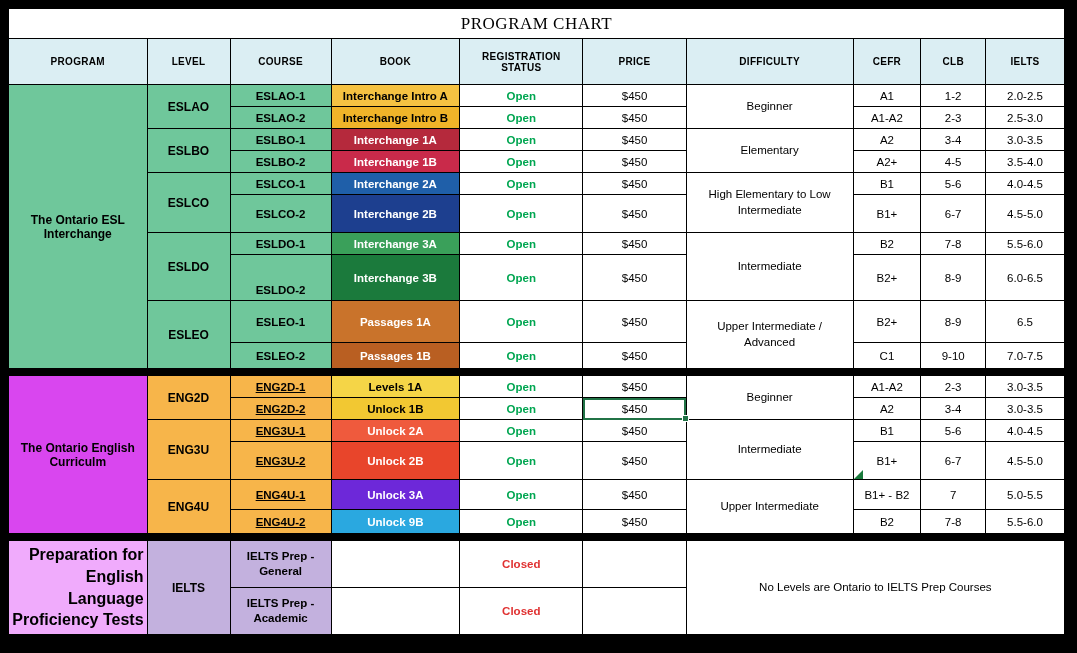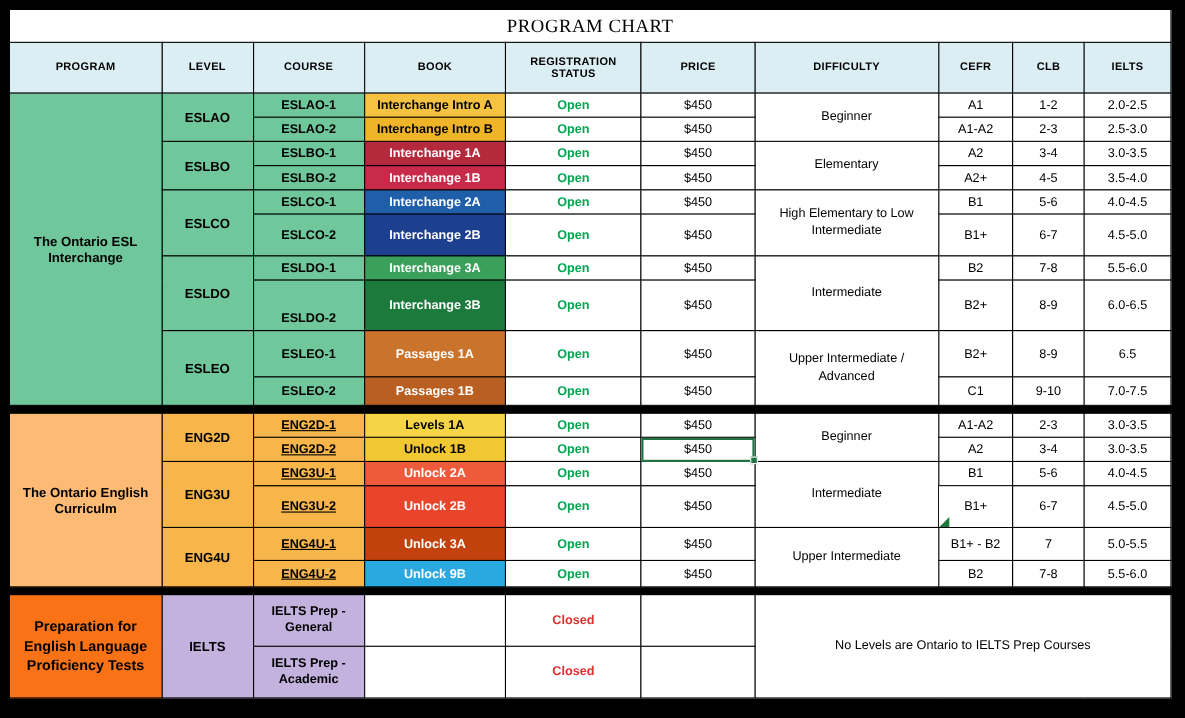--- a/index.html
+++ b/index.html
@@ -48,24 +48,24 @@
   }
   .spacer td{
     background:#000;
     border:none;
     height:7px;
     padding:0;
   }
   .prog-esl{background:#6fc79b;font-weight:bold;font-size:12px;}
   .lvl-esl{background:#6fc79b;font-weight:bold;font-size:12px;}
   .course-esl{background:#6fc79b;font-weight:bold;font-size:11.5px;text-align:center;}
-  .prog-eng{background:#fdba74;font-weight:bold;font-size:12px;}
+  .prog-eng{background:#d946ef;font-weight:bold;font-size:12px;}
   .lvl-eng{background:#f7b54a;font-weight:bold;font-size:12px;}
   .course-eng{background:#f7b54a;font-weight:bold;font-size:11.5px;text-decoration:underline;}
-  .prog-ielts{background:#f97316;font-weight:bold;font-size:13px;line-height:1.35;}
+  .prog-ielts{background:#f0abfc;font-weight:bold;font-size:16px;line-height:1.35;text-align:right;}
   .lvl-ielts{background:#c3b1de;font-weight:bold;font-size:12px;}
   .course-ielts{background:#c3b1de;font-weight:bold;font-size:11.5px;line-height:1.3;}
   .book{font-weight:bold;font-size:11.5px;margin-top:36px;}
   .open{color:#00a651;font-weight:bold;font-size:11.5px;}
   .closed{color:#e03131;font-weight:bold;font-size:11.5px;}
   .price{font-size:11.5px;}
   .diff{font-size:11.5px;line-height:1.35;}
   .blank{background:#fff;}
   .sel{outline:2px solid #217346;outline-offset:-2px;position:relative;}
   .sel:after{
@@ -278,21 +278,21 @@
     <td class="open">Open</td>
     <td class="price">$450</td>
     <td class="notch">B1+</td>
     <td>6-7</td>
     <td>4.5-5.0</td>
   </tr>
 
   <tr>
     <td class="lvl-eng" rowspan="2">ENG4U</td>
     <td class="course-eng" style="height:30px">ENG4U-1</td>
-    <td class="book" style="background:#c2410c;color:#fff">Unlock 3A</td>
+    <td class="book" style="background:#6d28d9;color:#fff">Unlock 3A</td>
     <td class="open">Open</td>
     <td class="price">$450</td>
     <td class="diff" rowspan="2">Upper Intermediate</td>
     <td>B1+ - B2</td>
     <td>7</td>
     <td>5.0-5.5</td>
   </tr>
   <tr>
     <td class="course-eng" style="height:24px">ENG4U-2</td>
     <td class="book" style="background:#2aa8e0;color:#fff">Unlock 9B</td>

